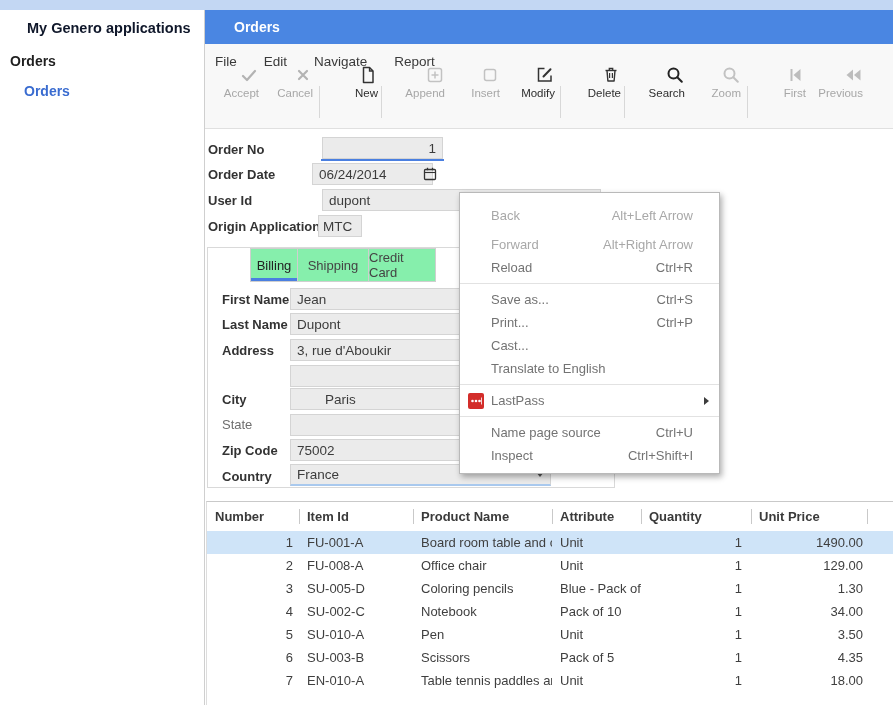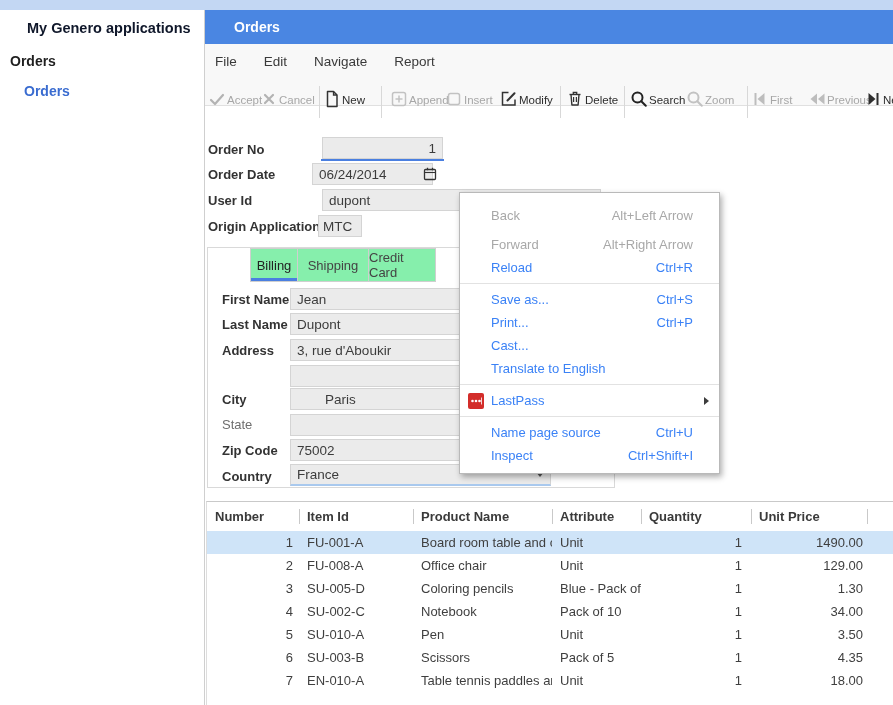--- a/index.html
+++ b/index.html
@@ -14,25 +14,25 @@
   #sidebar { left:0; top:10px; width:205px; height:695px; background:#fff; border-right:1px solid #cfcfcf; }
   .sb-header { position:absolute; left:27px; top:10px; font-size:14.5px; font-weight:bold; color:#0f172a; }
   .sb-group  { position:absolute; left:10px; top:43px; font-size:14px; font-weight:bold; color:#1f1f1f; }
   .sb-link   { position:absolute; left:24px; top:73px; font-size:14px; font-weight:bold; color:#3a6cd0; cursor:pointer; }
 
   
   #titlebar { left:205px; top:10px; width:688px; height:34px; background:#4a86e2; display:flex; align-items:center; }
   #titlebar .title { margin-left:29px; color:#fff; font-size:14px; font-weight:bold; }
 
   
-  #chrome { left:205px; top:44px; width:688px; height:62px; background:#f8f8f8; border-bottom:1px solid #e0e0e0; }
+  #chrome { left:205px; top:44px; width:688px; height:85px; background:#f8f8f8; border-bottom:1px solid #e0e0e0; }
   #menubar { position:absolute; left:10px; top:0; height:34px; display:flex; align-items:center; gap:27px; }
   #menubar .mi { font-size:13.5px; color:#3a3a3a; cursor:default; }
 
-  .tb-btn { position:absolute; top:32px; height:46px; display:flex; flex-direction:row; align-items:center; justify-content:flex-start; cursor:default; }
+  .tb-btn { position:absolute; top:20px; height:46px; display:flex; flex-direction:column; align-items:flex-end; justify-content:flex-start; cursor:default; }
   .tb-btn .tb-icon { height:22px; display:flex; align-items:center; justify-content:center; }
   .tb-btn .tb-label { font-size:11.5px; color:#2e2e2e; margin-top:1px; white-space:nowrap; }
   .tb-btn.disabled .tb-label { color:#a7a7a7; }
   .tb-sep { position:absolute; top:42px; width:1px; height:32px; background:#d8d8d8; }
 
   
   .flabel { position:absolute; font-size:13px; font-weight:bold; color:#333; white-space:nowrap; }
   .flabel.dim { font-weight:normal; color:#6e6e6e; }
   .ffield { position:absolute; background:#ebebeb; border:1px solid #d4d4d4; height:22px; font-size:13.5px; color:#3c3c3c; padding:0 6px; font-family:inherit; }
   input.ffield { outline:none; }
@@ -57,21 +57,21 @@
   .g-row.selected { background:#cfe4f8; }
   .gc { flex:none; }
   .c0{width:92px;} .c1{width:114px;} .c2{width:139px;} .c3{width:89px;} .c4{width:110px;} .c5{width:116px;} .c6{width:27px;}
   .g-row .gc { padding-left:8px; overflow:hidden; white-space:nowrap; }
   .g-row .c0 { text-align:right; padding-left:0; padding-right:6px; }
   .g-row .c4 { text-align:right; padding-left:0; padding-right:9px; }
   .g-row .c5 { text-align:right; padding-left:0; padding-right:4px; }
 
   
   #ctxmenu { left:459px; top:192px; width:261px; background:#fff; border:1px solid #b9b9b9; box-shadow:2px 3px 6px rgba(0,0,0,0.32); padding:5px 0 6px 0; z-index:50; }
-  .cm-item { height:23px; display:flex; align-items:center; padding:0 10px 0 31px; font-size:13px; color:#3b82f6; cursor:default; position:relative; }
+  .cm-item { height:23px; display:flex; align-items:center; padding:0 10px 0 31px; font-size:13px; color:#737373; cursor:default; position:relative; }
   .cm-item .sc { margin-left:auto; padding-right:16px; }
   .cm-item.disabled { color:#a8a8a8;margin-top:6px; }
   .cm-sep { height:1px; background:#e2e2e2; margin:4px 0; }
   .lp-icon { position:absolute; left:8px; top:3.5px; width:16px; height:16px; background:#d32d2a; border-radius:2px; display:flex; align-items:center; justify-content:center; }
   .cm-sub { margin-left:auto; width:0; height:0; border-top:4px solid transparent; border-bottom:4px solid transparent; border-left:5px solid #3c3c3c; }
 </style>
 </head>
 <body>
 
 <div class="abs" id="topstrip"></div>

